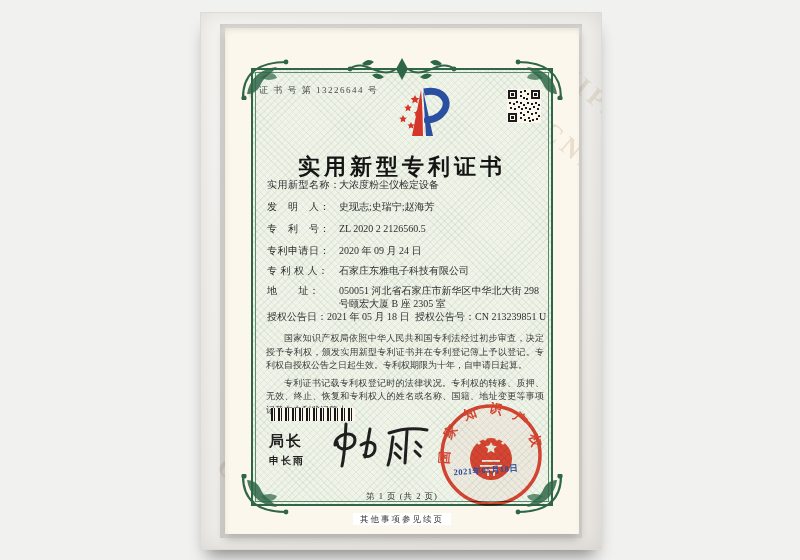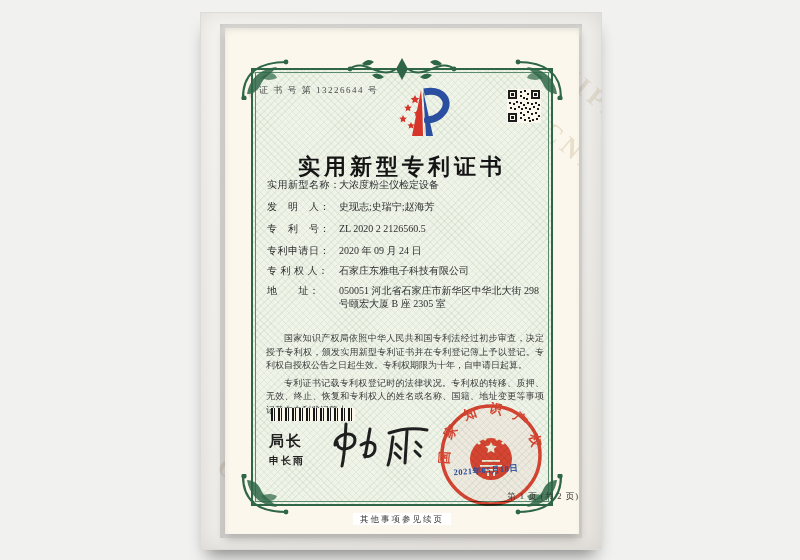--- a/index.html
+++ b/index.html
@@ -81,21 +81,21 @@
   }
   .director-label{position:absolute;left:44px;top:404px;font-size:15px;font-weight:700;letter-spacing:2px;color:#222;}
   .director-name{position:absolute;left:44px;top:426px;font-size:10px;font-weight:700;letter-spacing:2px;color:#222;}
   .signature{position:absolute;left:100px;top:390px;}
   .seal{position:absolute;left:213px;top:374px;mix-blend-mode:multiply;opacity:0.93;}
   .seal-date{
     position:absolute;left:206px;top:437px;width:110px;text-align:center;
     font-size:8.5px;font-weight:700;color:#2a4d9b;transform:rotate(-4deg);
     letter-spacing:0.5px;
   }
-  .page-no{position:absolute;left:0;top:463px;width:100%;text-align:right;font-size:8.5px;color:#333;letter-spacing:1px;}
+  .page-no{position:absolute;left:0;top:463px;width:100%;text-align:center;font-size:8.5px;color:#333;letter-spacing:1px;}
   .footer-note{
     position:absolute;left:0;top:486px;width:100%;text-align:center;font-size:8.5px;color:#3a3a3a;letter-spacing:2px;
   }
   .footer-note span{background:#ffffff;padding:1px 7px;}
   .logo{position:absolute;left:170px;top:54px;}
   .qr{position:absolute;left:282px;top:61px;}
 </style>
 </head>
 <body>
 
@@ -233,20 +233,24 @@
     </div>
     <div class="row" style="top:216px">
       <span class="lbl">专利申请日：</span><span class="val">2020 年 09 月 24 日</span>
     </div>
     <div class="row" style="top:236px">
       <span class="lbl">专 利 权 人：</span><span class="val">石家庄东雅电子科技有限公司</span>
     </div>
     <div class="row" style="top:256px">
       <span class="lbl">地　　址：</span><span class="val">050051 河北省石家庄市新华区中华北大街 298 号颐宏大厦 B 座 2305 室</span>
     </div>
+    <div class="row" style="top:282px">
+      <span>授权公告日：</span><span>2021 年 05 月 18 日</span>
+      <span class="col2"><span>授权公告号：</span><span>CN 213239851 U</span></span>
+    </div>
 
     <div class="paras">
       <p>国家知识产权局依照中华人民共和国专利法经过初步审查，决定授予专利权，颁发实用新型专利证书并在专利登记簿上予以登记。专利权自授权公告之日起生效。专利权期限为十年，自申请日起算。</p>
       <p>专利证书记载专利权登记时的法律状况。专利权的转移、质押、无效、终止、恢复和专利权人的姓名或名称、国籍、地址变更等事项记载在专利登记簿上。</p>
     </div>
 
     <div class="barcode"></div>
     <div class="director-label">局长</div>
     <div class="director-name">申长雨</div>
 

